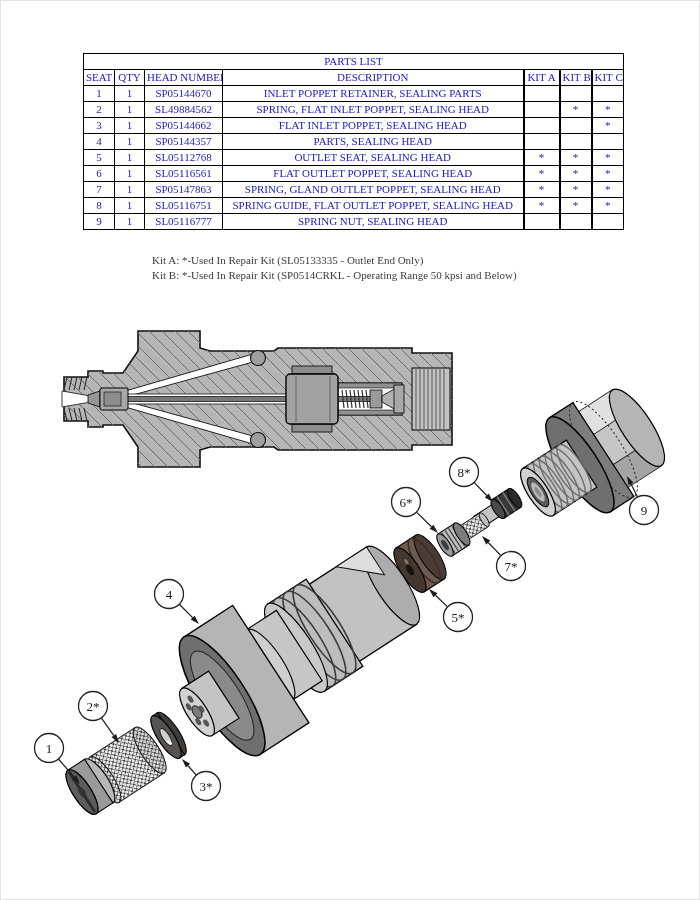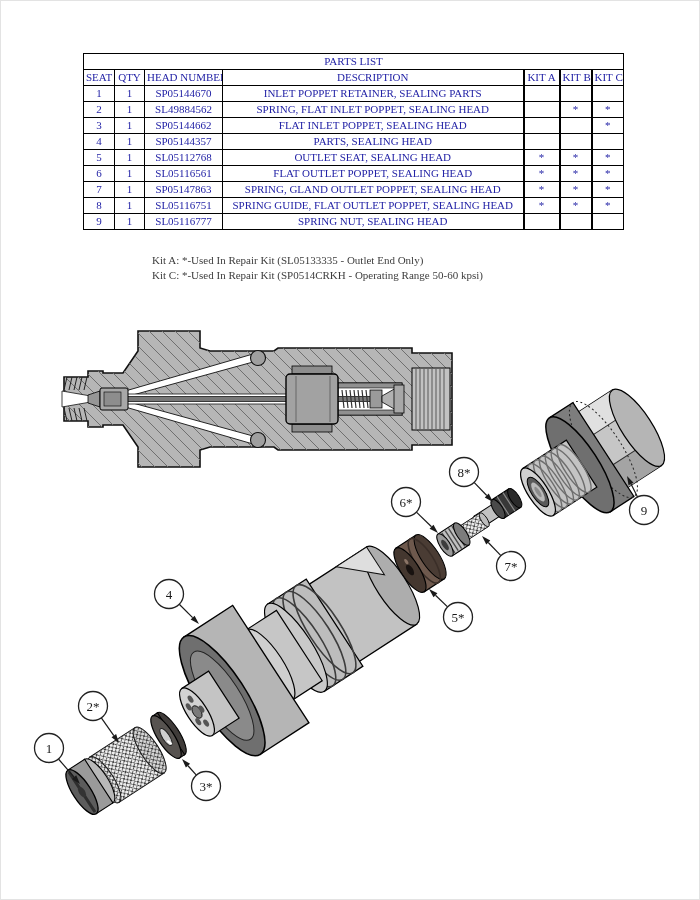--- a/index.html
+++ b/index.html
@@ -131,21 +131,21 @@
           <td class="l">SPRING NUT, SEALING HEAD</td>
           <td class="c kb"></td>
           <td class="c kb"></td>
           <td class="c kc"></td>
         </tr>
       </tbody>
   </table>
 
   <div id="kit-notes">
     <div>Kit A: *-Used In Repair Kit (SL05133335 - Outlet End Only)</div>
-    <div>Kit C: *-Used In Repair Kit (SP0514CRKH - Operating Range 50-60 kpsi)</div>
+    <div>Kit B: *-Used In Repair Kit (SP0514CRKL - Operating Range 50 kpsi and Below)</div>
   </div>
 
   <svg id="diagram" width="700" height="570" viewBox="0 320 700 570">
     <defs>
       <pattern id="hatch" patternUnits="userSpaceOnUse" width="13" height="13">
         <path d="M0,0 L13,13" stroke="#6f6f6f" stroke-width="1"></path>
       </pattern>
       <pattern id="coilhatch" patternUnits="userSpaceOnUse" width="5" height="5">
         <path d="M0,0 L5,5 M5,0 L0,5" stroke="#2f2f2f" stroke-width="0.9"></path>
       </pattern>

